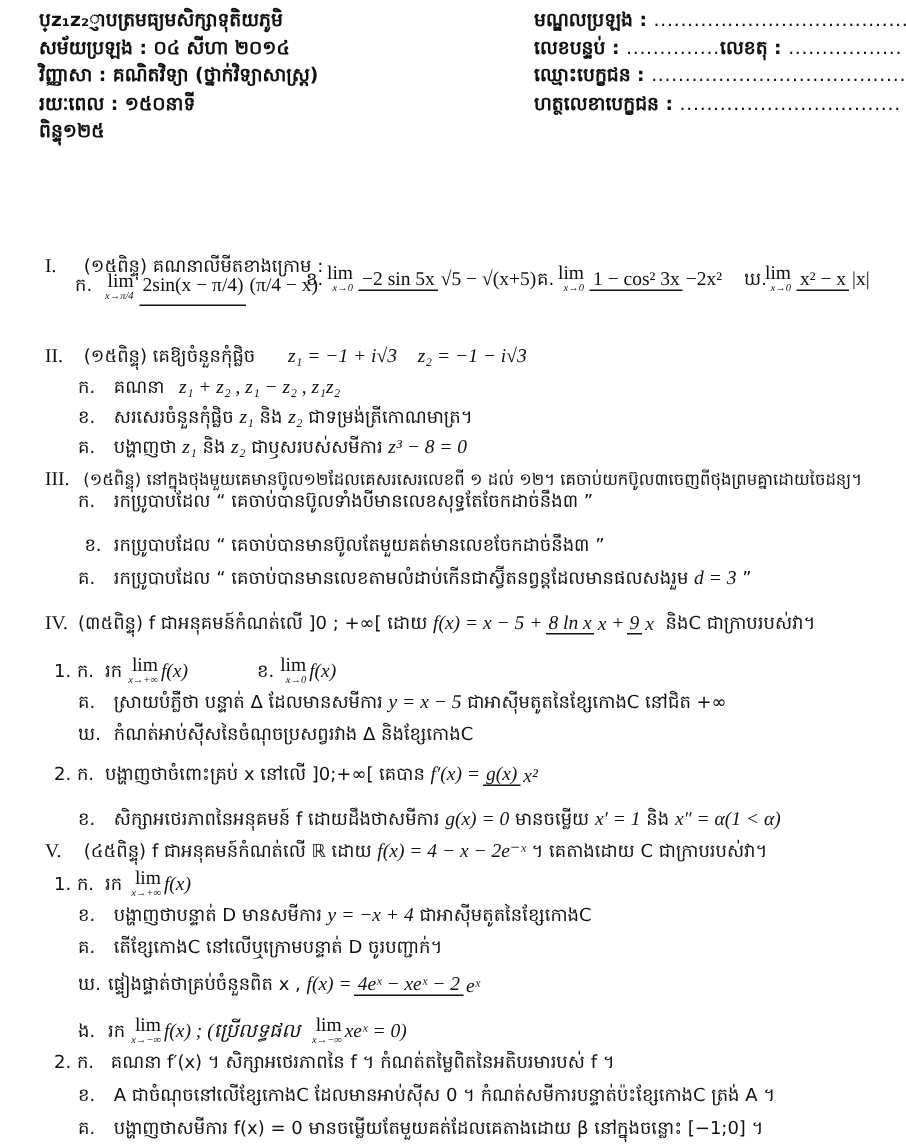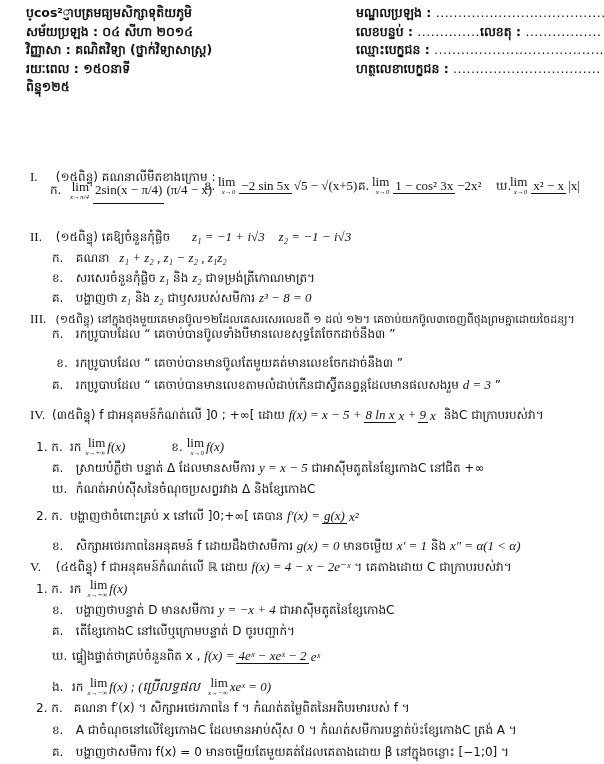--- a/index.html
+++ b/index.html
@@ -24,21 +24,21 @@
   .lim { display: inline-flex; flex-direction: column; align-items: flex-end; vertical-align: middle; margin-right: 2px; }
   .lim .lw { font-family: "Liberation Serif", serif; font-size: 13px; line-height: 13px; }
   .lim .ls { font-family: "Liberation Serif", serif; font-style: italic; font-size: 7px; line-height: 8px; }
   .roman { display: inline-block; width: 22px; font-family: "Liberation Serif", serif; font-size: 13px; }
   .lbl { display: inline-block; width: 20px; }
 </style>
 </head>
 <body>
 
 <div class="header-left">
-  <div class="hl kh">ប្cos²្ញាបត្រមធ្យមសិក្សាទុតិយភូមិ</div>
+  <div class="hl kh">ប្z₁z₂្ញាបត្រមធ្យមសិក្សាទុតិយភូមិ</div>
   <div class="hl kh">សម័យប្រឡង : ០៤ សីហា ២០១៤</div>
   <div class="hl kh">វិញ្ញាសា : គណិតវិទ្យា (ថ្នាក់វិទ្យាសាស្ត្រ)</div>
   <div class="hl kh">រយៈពេល : ១៥០នាទី</div>
   <div class="hl kh">ពិន្ទុ១២៥</div>
 </div>
 <div class="header-right">
   <div class="hr kh"><span>មណ្ឌលប្រឡង :</span> <span class="dots">........................................</span></div>
   <div class="hr kh"><span>លេខបន្ទប់ :</span> <span class="dots">..............</span><span>លេខតុ :</span> <span class="dots">.................</span></div>
   <div class="hr kh"><span>ឈ្មោះបេក្ខជន :</span> <span class="dots">........................................</span></div>
   <div class="hr kh"><span>ហត្ថលេខាបេក្ខជន :</span> <span class="dots">.................................</span></div>

